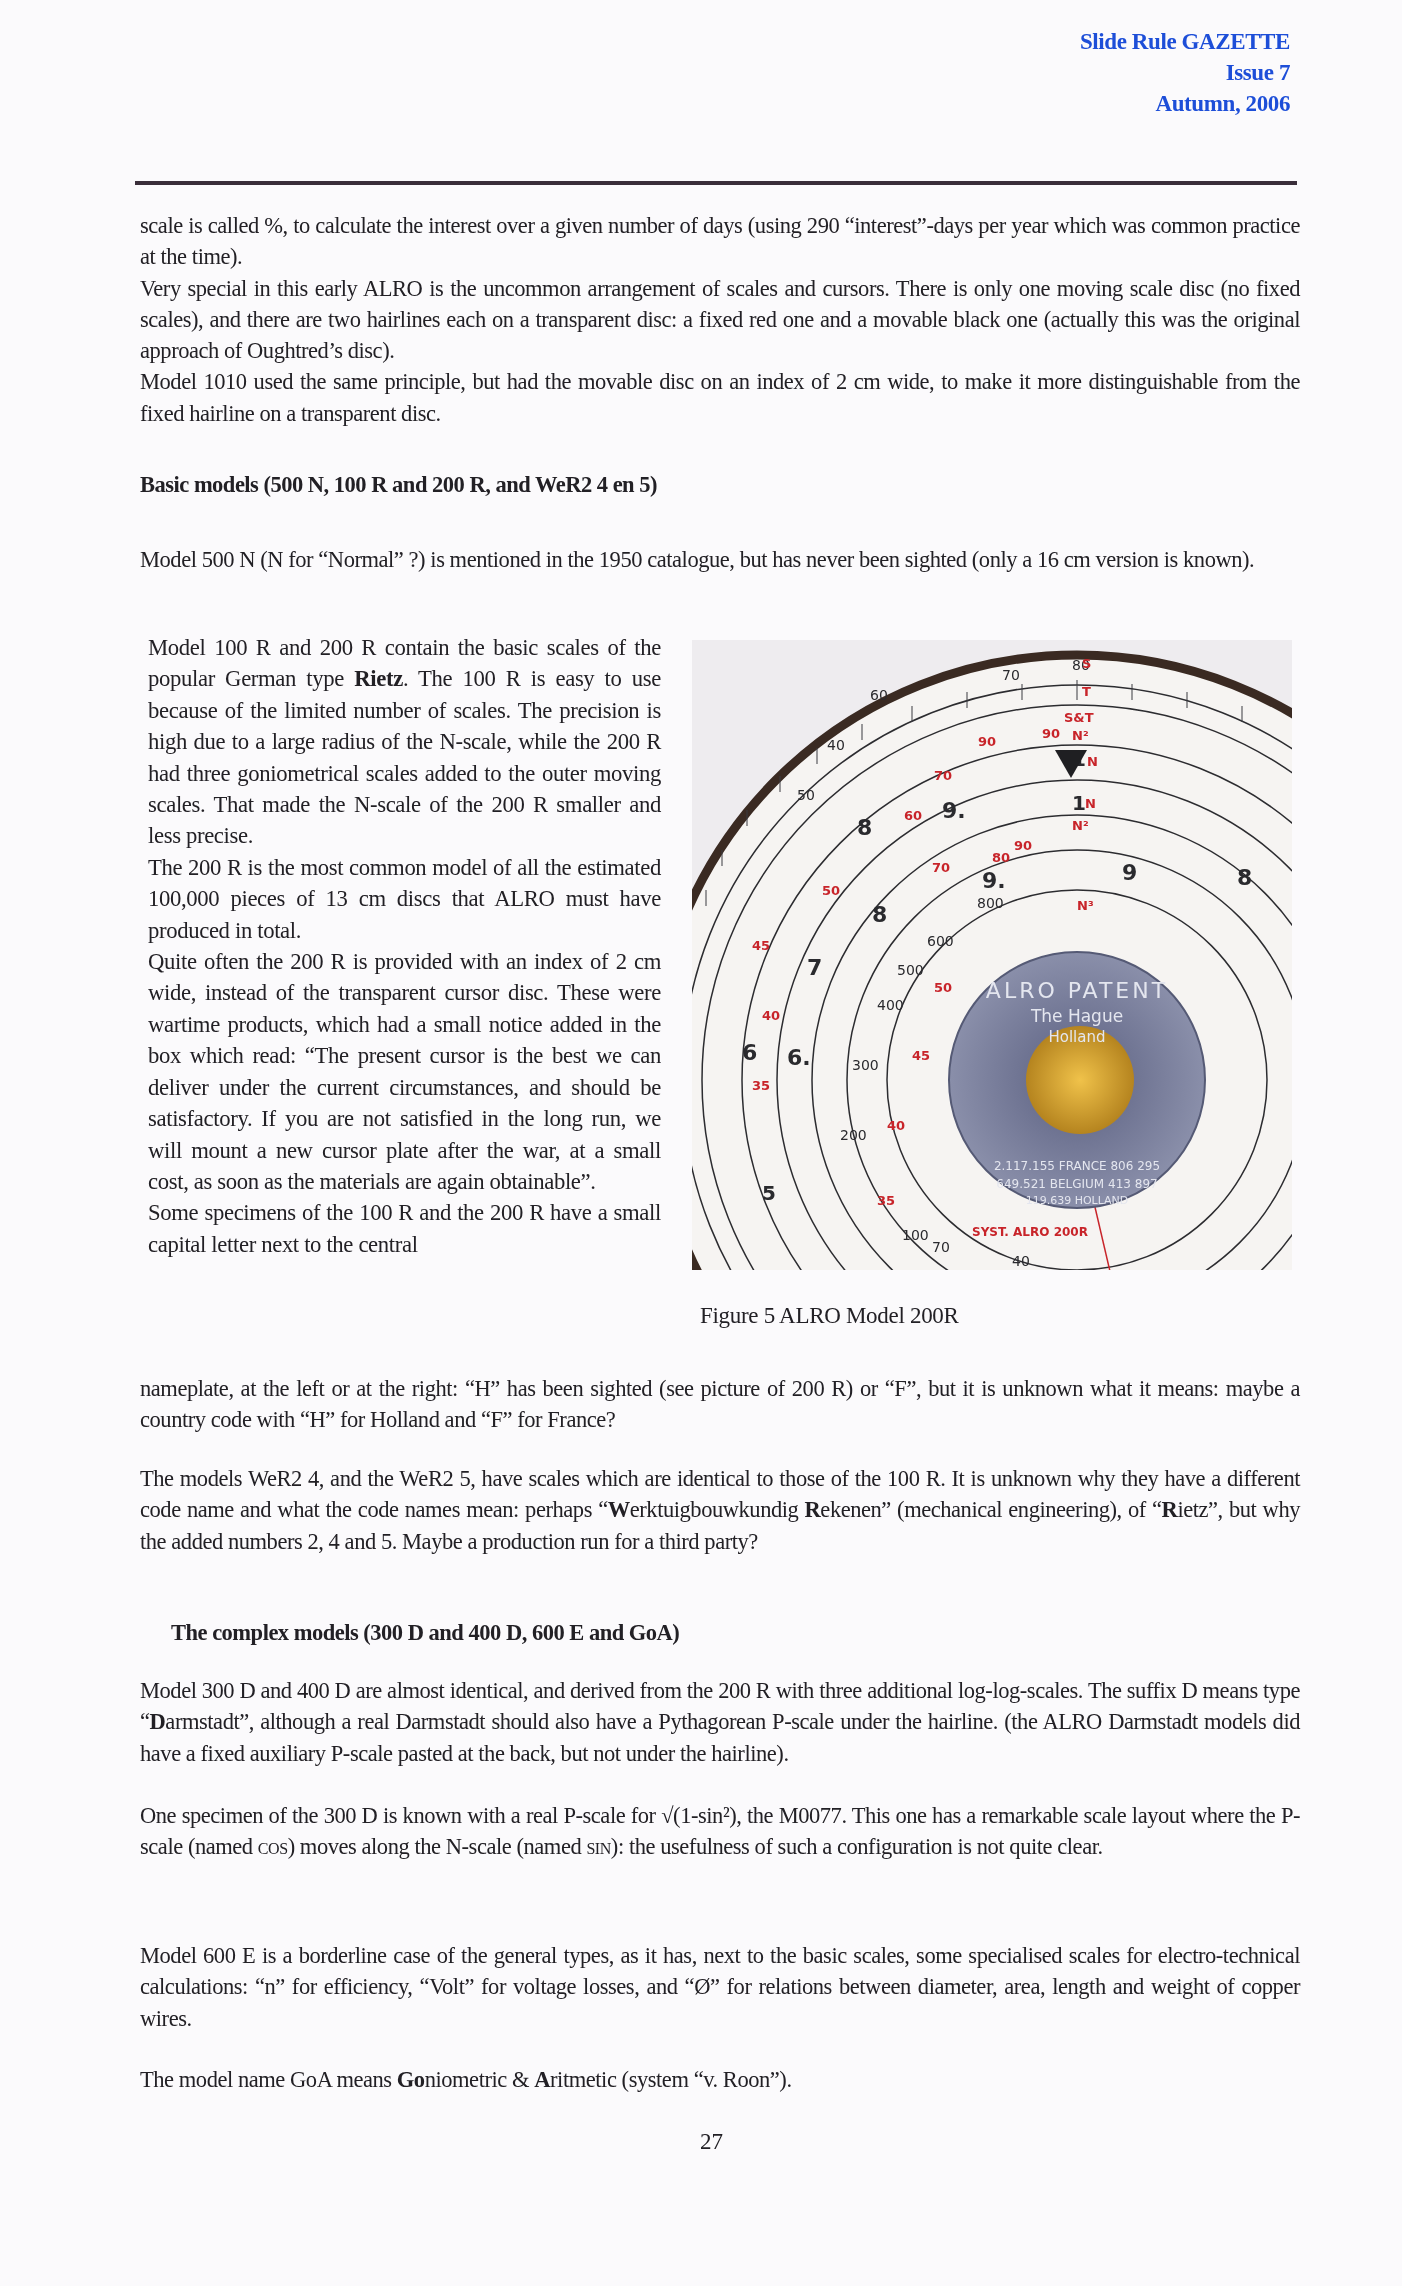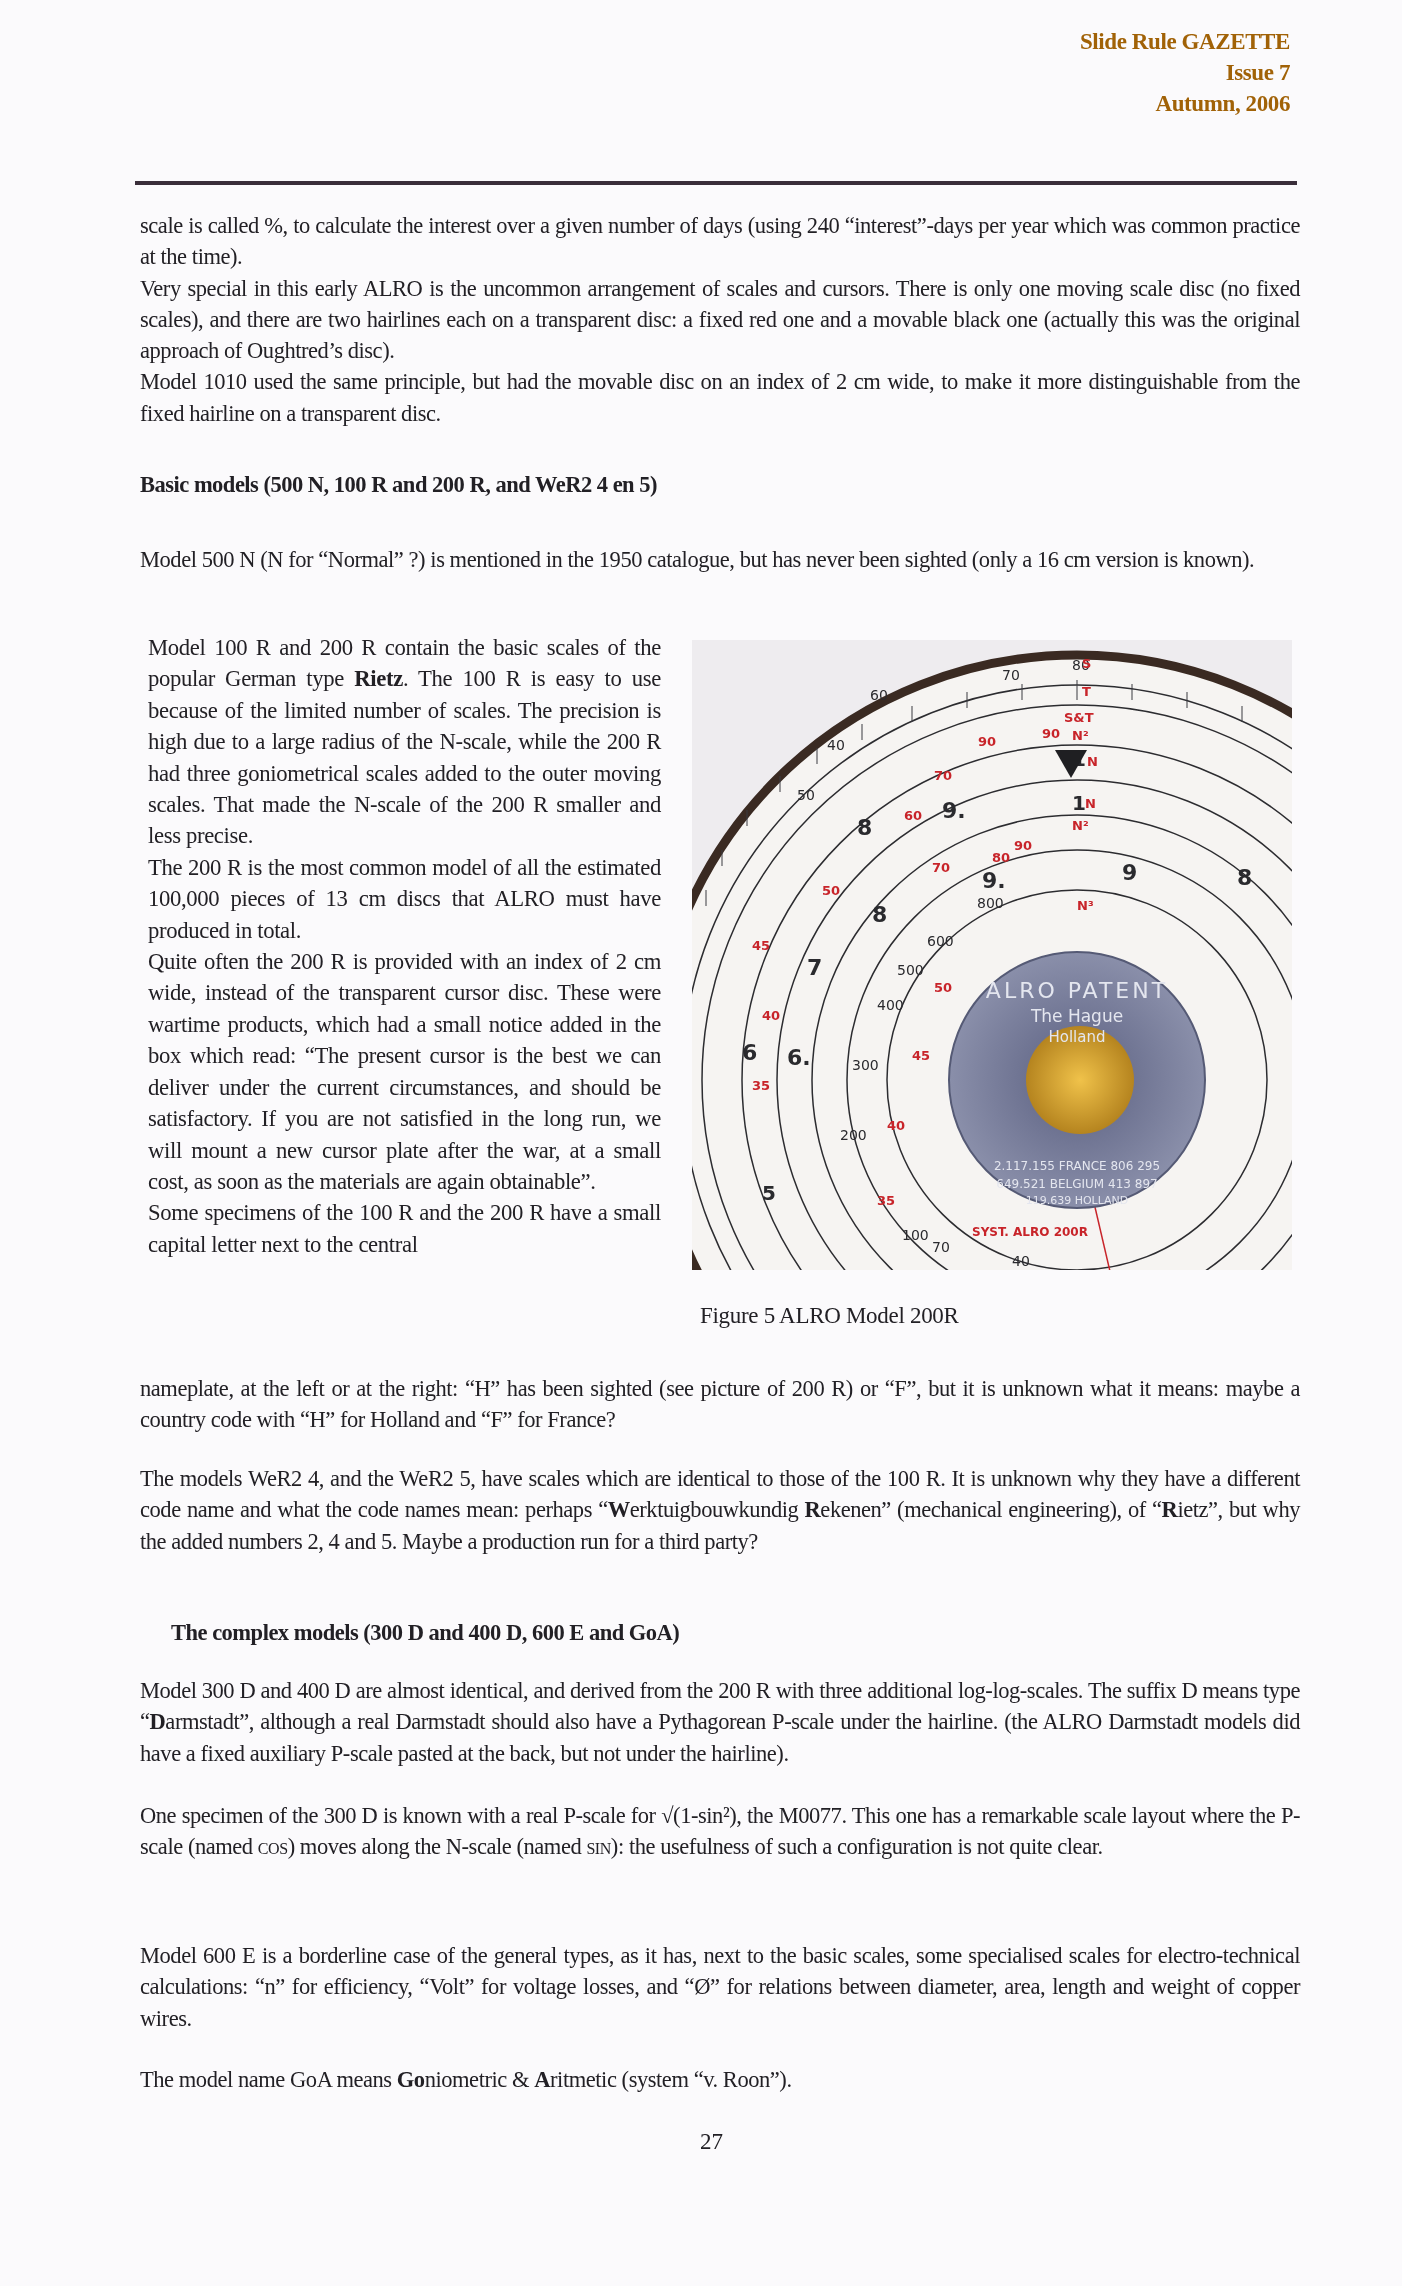--- a/index.html
+++ b/index.html
@@ -5,21 +5,21 @@
   html, body { margin: 0; padding: 0; }
   body {
     width: 1402px; height: 2286px; position: relative; overflow: hidden;
     background: #fbfafc;
     font-family: "Liberation Serif", "DejaVu Serif", serif;
     color: #222025;
   }
   .header {
     position: absolute; right: 112px; top: 26px;
     text-align: right; font-weight: bold; font-size: 23px; line-height: 31px;
-    color: #a16207; letter-spacing: -0.4px;
+    color: #1d4ed8; letter-spacing: -0.4px;
   }
   .header-rule {
     position: absolute; left: 135px; top: 181px; width: 1162px; height: 4px;
     background: #3a2e3a;
   }
   .para {
     position: absolute; left: 140px; margin: 0;
     font-size: 22.5px; line-height: 31.3px; text-align: justify;
     letter-spacing: -0.45px; word-spacing: 0px;
   }
@@ -50,21 +50,21 @@
 <body>
 
 <div class="header">
   <div>Slide Rule GAZETTE</div>
   <div>Issue 7</div>
   <div>Autumn, 2006</div>
 </div>
 <div class="header-rule"></div>
 
 <div class="para" style="top:210px; width:1160px;">
-  <div>scale is called %, to calculate the interest over a given number of days (using 240 “interest”-days per year which was common practice at the time).</div>
+  <div>scale is called %, to calculate the interest over a given number of days (using 290 “interest”-days per year which was common practice at the time).</div>
   <div>Very special in this early ALRO is the uncommon arrangement of scales and cursors.  There is only one moving scale disc (no fixed scales), and there are two hairlines each on a transparent disc: a fixed red one and a movable black one (actually this was the original approach of Oughtred’s disc).</div>
   <div>Model 1010 used the same principle, but had the movable disc on an index of 2 cm wide, to make it more distinguishable from the fixed hairline on a transparent disc.</div>
 </div>
 
 <div class="heading" style="top:472px;">Basic models (500 N, 100 R and 200 R, and WeR2 4 en 5)</div>
 
 <div class="para" style="top:528px; width:1160px;margin-top:16px;">Model 500 N (N for “Normal” ?) is mentioned in the 1950 catalogue, but has never been sighted  (only a 16 cm version is known).</div>
 
 <div class="narrow" style="top:624px;">
   <div><span>Model 100 R and 200 R contain the basic scales of the popular German type </span><span class="b">Rietz</span><span>.  The 100 R is easy to use because of the limited number of scales. The precision is high due to a large radius of the N-scale, while the 200 R had three goniometrical scales added to the outer moving scales. That made the N-scale of the 200 R smaller and less precise.</span></div>

